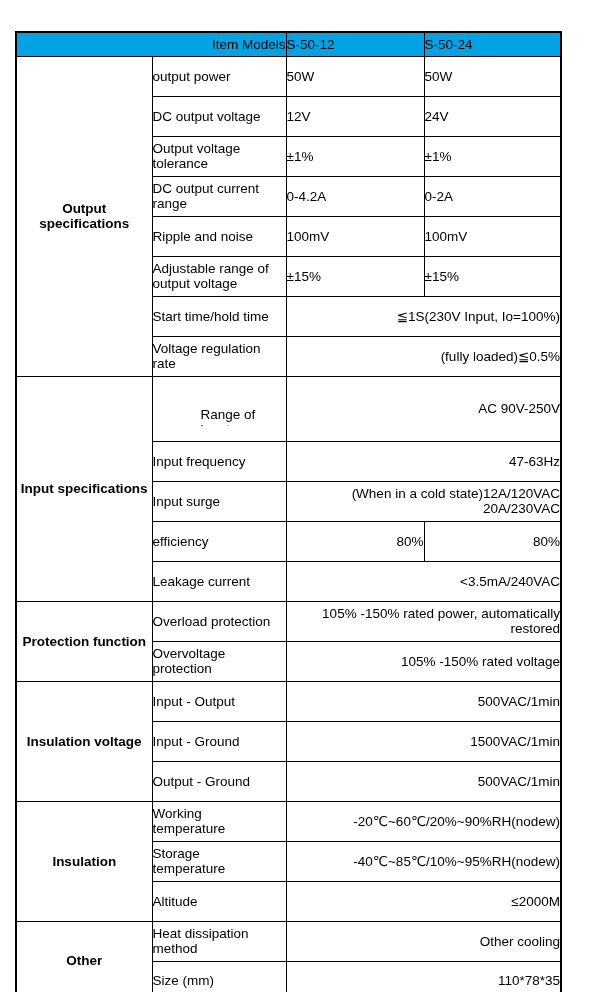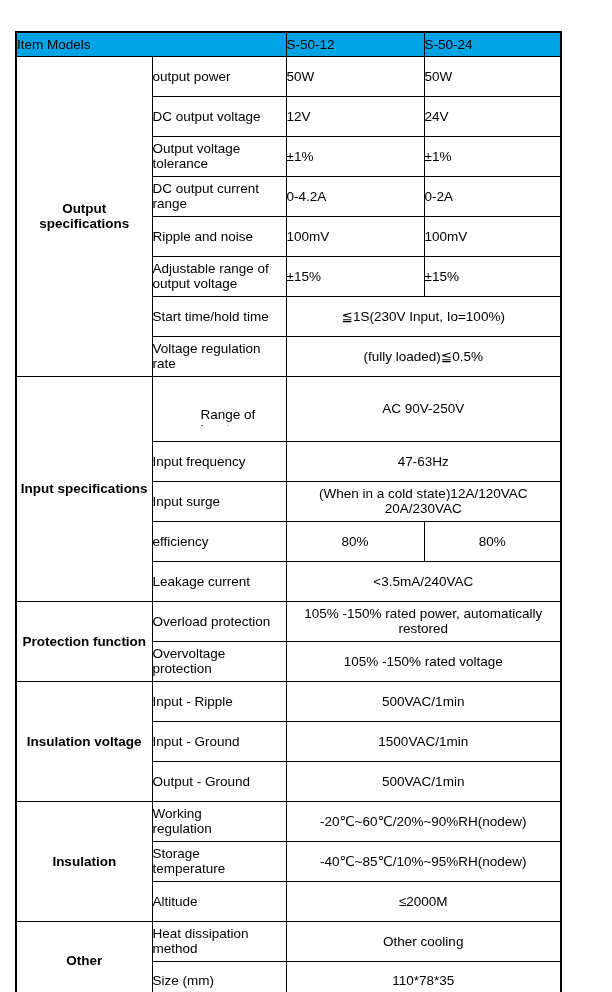--- a/index.html
+++ b/index.html
@@ -28,21 +28,21 @@
     line-height: 15px;
     vertical-align: middle;
     overflow: hidden;
     padding: 0;
   }
   tr.row { height: 40px; }
   tr.head-row { height: 24px; }
   td.hd {
     background: #00A3E4;
   }
-  td.hd-models { text-align: left; margin-top: 29px; }
+  td.hd-models { text-align: right; margin-top: 29px; }
   td.hd-model  { text-align: left; padding-left: 5px; margin-left: 27px; }
   td.cat {
     text-align: center;
     white-space: pre-line;
     padding: 0 3px;
     font-weight: bold;
   }
   td.item {
     text-align: left;
     padding: 2px 5px;
@@ -54,21 +54,21 @@
   .clipbox {
     height: 34px;
     overflow: hidden;
   }
   .clipbox .ln { display: block; white-space: pre-line; padding-left: 48px; }
   td.vleft {
     text-align: left;
     padding-left: 5px;
   }
   td.vcenter {
-    text-align: center;
+    text-align: right;
     white-space: pre-line;
     padding: 0 4px;
   }
 </style>
 </head>
 <body>
 
 <div class="table-wrap">
   <table class="spec">
     <colgroup>
@@ -167,36 +167,36 @@
 restored</td>
     </tr>
     <tr class="row">
       <td class="item">Overvoltage
 protection</td>
       <td colspan="2" class="vcenter">105% -150% rated voltage</td>
     </tr>
 
     <tr class="row">
       <td rowspan="3" class="cat">Insulation voltage</td>
-      <td class="item">Input - Ripple</td>
+      <td class="item">Input - Output</td>
       <td colspan="2" class="vcenter">500VAC/1min</td>
     </tr>
     <tr class="row">
       <td class="item">Input - Ground</td>
       <td colspan="2" class="vcenter">1500VAC/1min</td>
     </tr>
     <tr class="row">
       <td class="item">Output - Ground</td>
       <td colspan="2" class="vcenter">500VAC/1min</td>
     </tr>
 
     <tr class="row">
       <td rowspan="3" class="cat">Insulation</td>
       <td class="item">Working
-regulation</td>
+temperature</td>
       <td colspan="2" class="vcenter">-20℃~60℃/20%~90%RH(nodew)</td>
     </tr>
     <tr class="row">
       <td class="item">Storage
 temperature</td>
       <td colspan="2" class="vcenter">-40℃~85℃/10%~95%RH(nodew)</td>
     </tr>
     <tr class="row">
       <td class="item">Altitude</td>
       <td colspan="2" class="vcenter">≤2000M</td>

